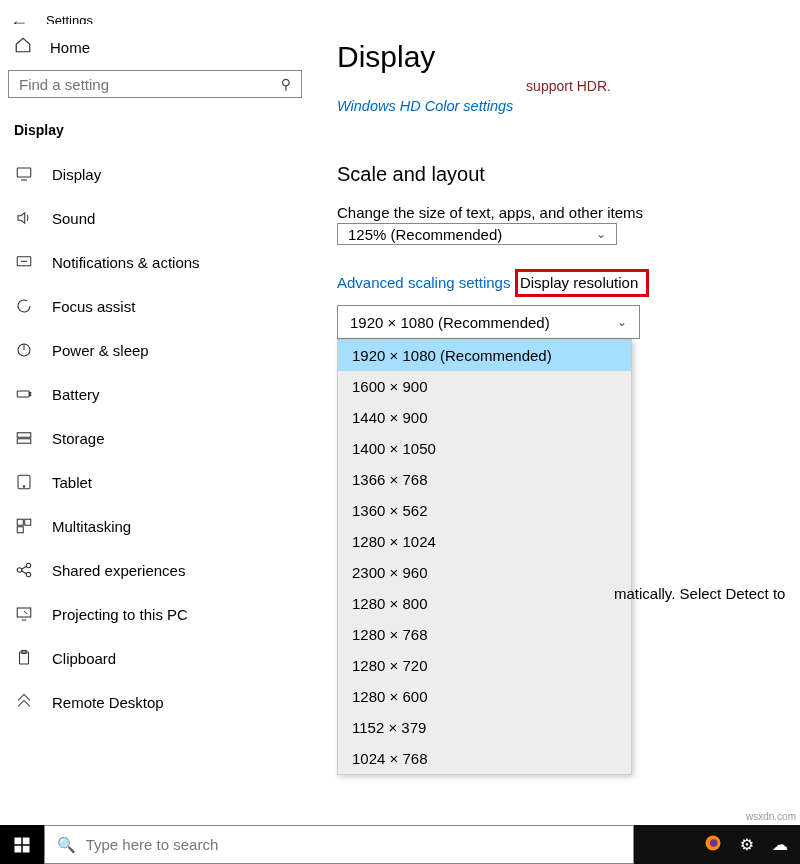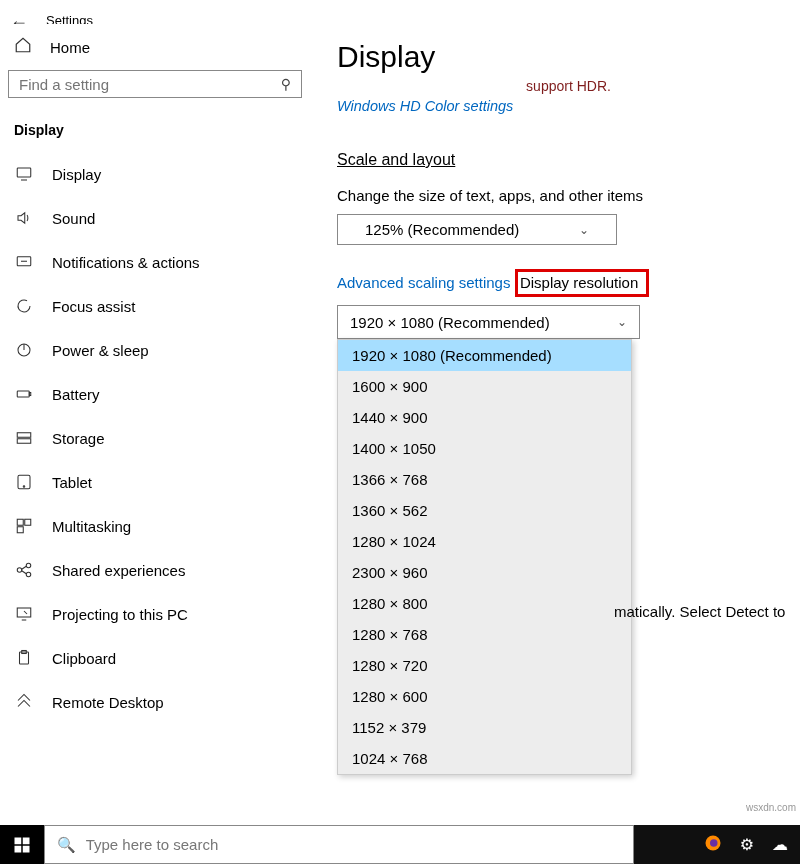--- a/index.html
+++ b/index.html
@@ -15,43 +15,43 @@
   .search-input { border: none; outline: none; font-size: 15px; width: 230px; background: transparent; color: #666; }
   .search-glyph { font-size: 14px; color: #444; }
   .cat-label { font-size: 14px; font-weight: 600; padding: 6px 14px 14px 14px; display: block; }
   .nav-item { display: flex; align-items: center; gap: 18px; padding: 13px 14px; font-size: 15px; cursor: default; }
   .nav-item .ic { width: 20px; display: flex; justify-content: center; }
   .nav-item svg { width: 18px; height: 18px; stroke: #333; fill: none; stroke-width: 1.4; }
   .main { position: absolute; left: 337px; top: 40px; width: 463px; }
   .page-title { font-size: 30px; font-weight: 400; }
   .truncated { font-size: 14px; color: #7f1d1d; margin-top: 4px; text-align: center; }
   .link { color: #0067c0; font-size: 14.5px; margin-top: 4px; display: inline-block; font-style: italic; }
-  .sec-title { font-size: 16px; font-weight: 400; margin-top: 36px; text-decoration: underline; }
+  .sec-title { font-size: 20px; font-weight: 400; margin-top: 48px; }
   .sec-desc { font-size: 15px; margin-top: 18px; }
-  .combo { margin-top: 10px; width: 280px; height: 31px; border: 1px solid #888; display: flex; align-items: center; justify-content: space-between; padding: 0 27px; font-size: 15px; }
+  .combo { margin-top: 2px; width: 280px; height: 22px; border: 1px solid #888; display: flex; align-items: center; justify-content: space-between; padding: 0 10px; font-size: 15px; }
   .chev { font-size: 12px; color: #555; }
   .link2 { color: #0067c0; font-size: 15px; margin-top: 22px; display: inline-block; }
   .res-label-wrap { margin-top: 24px; display: inline-block; border: 3px solid #d00; padding: 2px 8px 2px 2px; }
   .res-label { font-size: 15px; }
   .res-combo { margin-top: 8px; width: 303px; height: 34px; border: 1px solid #888; display: flex; align-items: center; justify-content: space-between; padding: 0 12px; font-size: 15px; }
   .dropdown { margin-top: 0; width: 295px; background: #ededed; border: 1px solid #ccc; box-shadow: 2px 2px 6px rgba(0,0,0,.2); }
   .dd-item { padding: 7px 14px; font-size: 15px; }
   .dd-item.selected { background: #a6deff; }
-  .peek-text { position: absolute; left: 614px; top: 603px; font-size: 15px; width: 180px; }
+  .peek-text { position: absolute; left: 614px; top: 585px; font-size: 15px; width: 180px; }
   .taskbar { position: absolute; left: 0; bottom: 0; width: 800px; height: 39px; background: #101010; display: flex; align-items: stretch; }
   .start-btn { width: 44px; background: #000; display: flex; align-items: center; justify-content: center; }
   .start-btn svg { width: 18px; height: 18px; fill: #fff; }
   .tb-search { flex: 0 0 590px; background: #fff; border: 1px solid #888; display: flex; align-items: center; gap: 10px; padding: 0 12px; }
   .tb-search .sg { color: #555; font-size: 15px; }
   .tb-search-text { font-size: 15px; color: #777; }
   .tb-sep { flex: 1; }
   .tb-icons { display: flex; align-items: center; gap: 18px; padding-right: 12px; }
   .tb-icons .ti { color: #fff; font-size: 16px; }
   .ff-icon svg { width: 18px; height: 18px; }
-  .watermark { position:absolute; right:4px; bottom:51px; font-size:10px; color:#999; }
+  .watermark { position:absolute; right:4px; bottom:42px; font-size:10px; color:#999; }
 </style>
 </head>
 <body>
 
 <div class="titlebar">
   <span class="back-arrow">←</span>
   <span class="titlebar-label">Settings</span>
 </div>
 
 <div class="sidebar">

